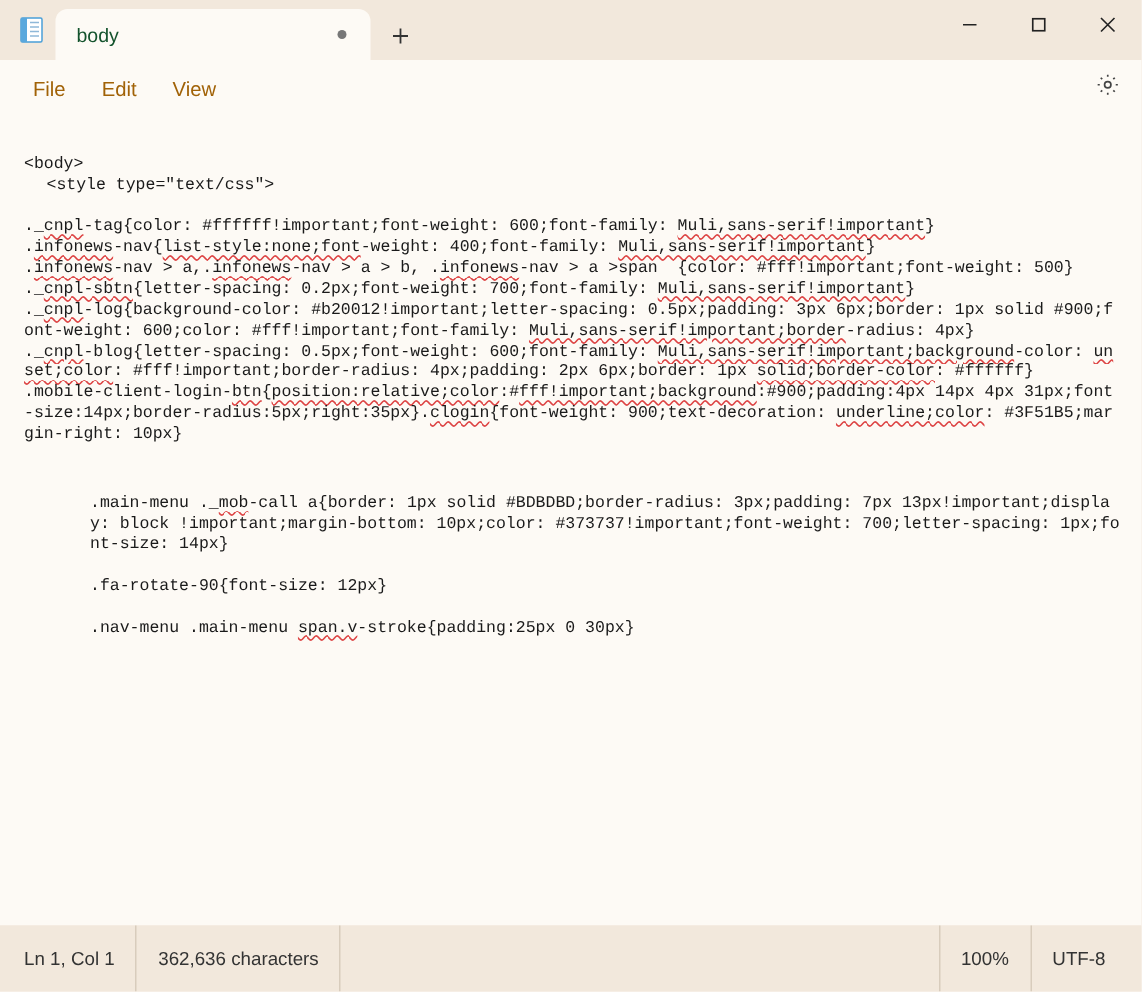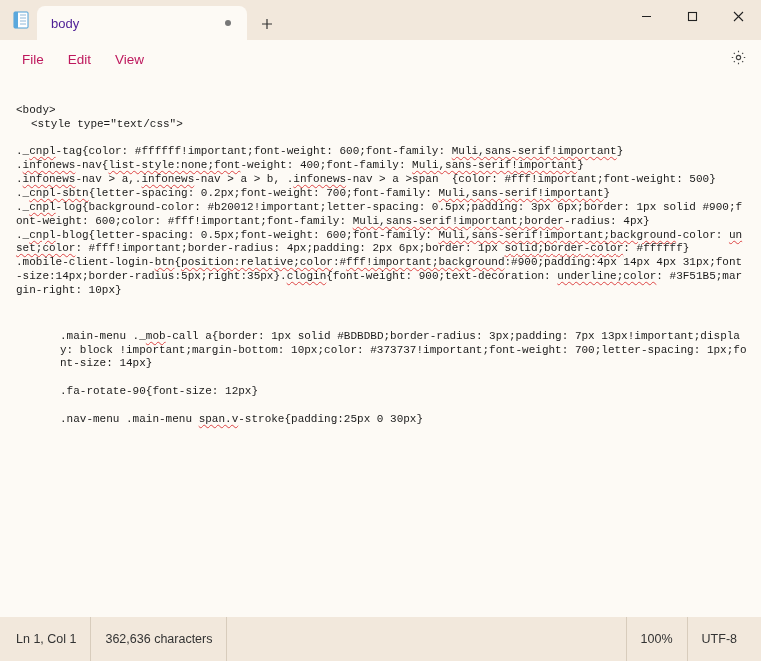--- a/index.html
+++ b/index.html
@@ -32,21 +32,21 @@
   height: 40px;
 }
 .tab {
   display: flex;
   align-items: center;
   height: 34px;
   padding: 0 10px 0 14px;
   background: #fdfaf5;
   border-radius: 8px 8px 0 0;
   font-size: 13px;
-  color: #4c1d95;
+  color: #14532d;
   min-width: 210px;
   margin-top: 6px;
   position: relative;
 }
 .tab-dot {
   width: 6px;
   height: 6px;
   border-radius: 50%;
   background: #777;
   margin-left: auto;
@@ -81,21 +81,21 @@
 .menubar {
   display: flex;
   align-items: center;
   background: #fdfaf5;
   height: 38px;
   padding: 0 6px 0 10px;
 }
 .menu-item {
   padding: 6px 12px;
   font-size: 13.5px;
-  color: #be185d;
+  color: #a16207;
   cursor: pointer;
   border-radius: 4px;
 }
 .settings-btn {
   margin-left: auto;
   padding: 6px 8px;
   cursor: pointer;
 }
 .editor {
   flex: 1;

